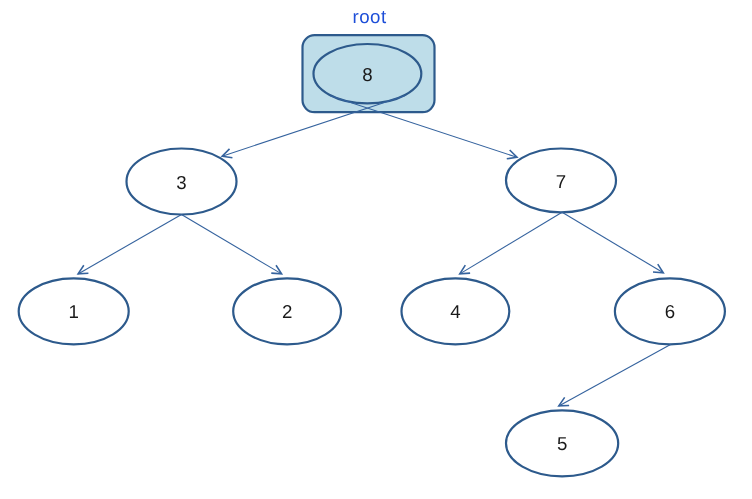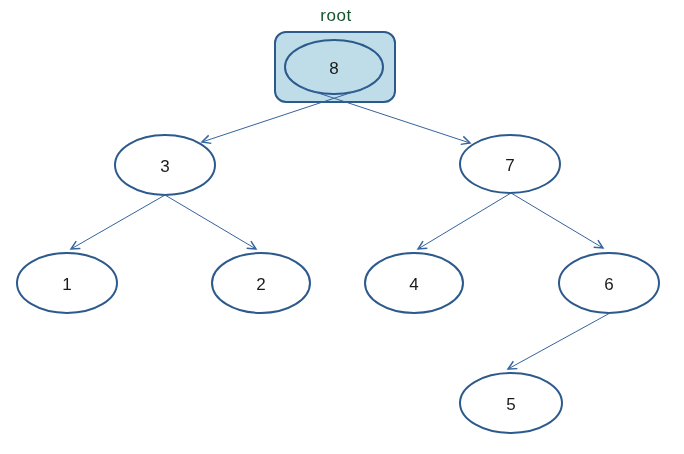--- a/index.html
+++ b/index.html
@@ -15,21 +15,21 @@
     background: #ffffff;
     overflow: hidden;
   }
   .root-label {
     position: absolute;
     left: 276px;
     top: 6px;
     width: 120px;
     text-align: center;
     font-size: 17px;
-    color: #14532d;
+    color: #1d4ed8;
     letter-spacing: 0.5px;
   }
   svg.tree {
     position: absolute;
     left: 0;
     top: 0;
   }
   .node-label {
     font-family: "Liberation Sans", sans-serif;
     font-size: 17px;

